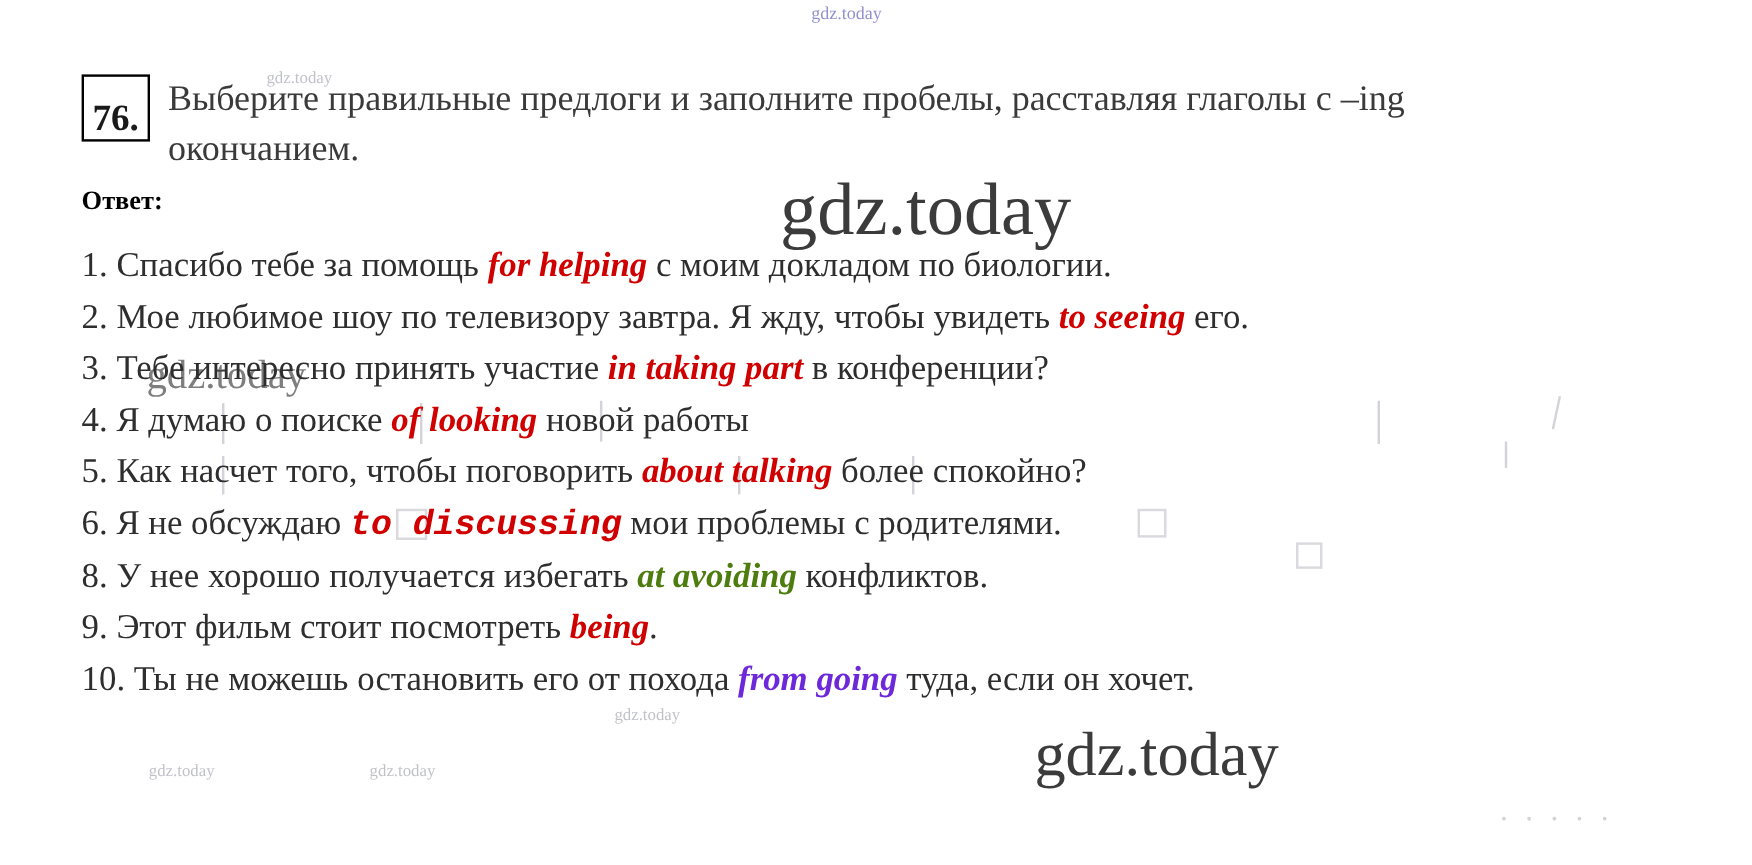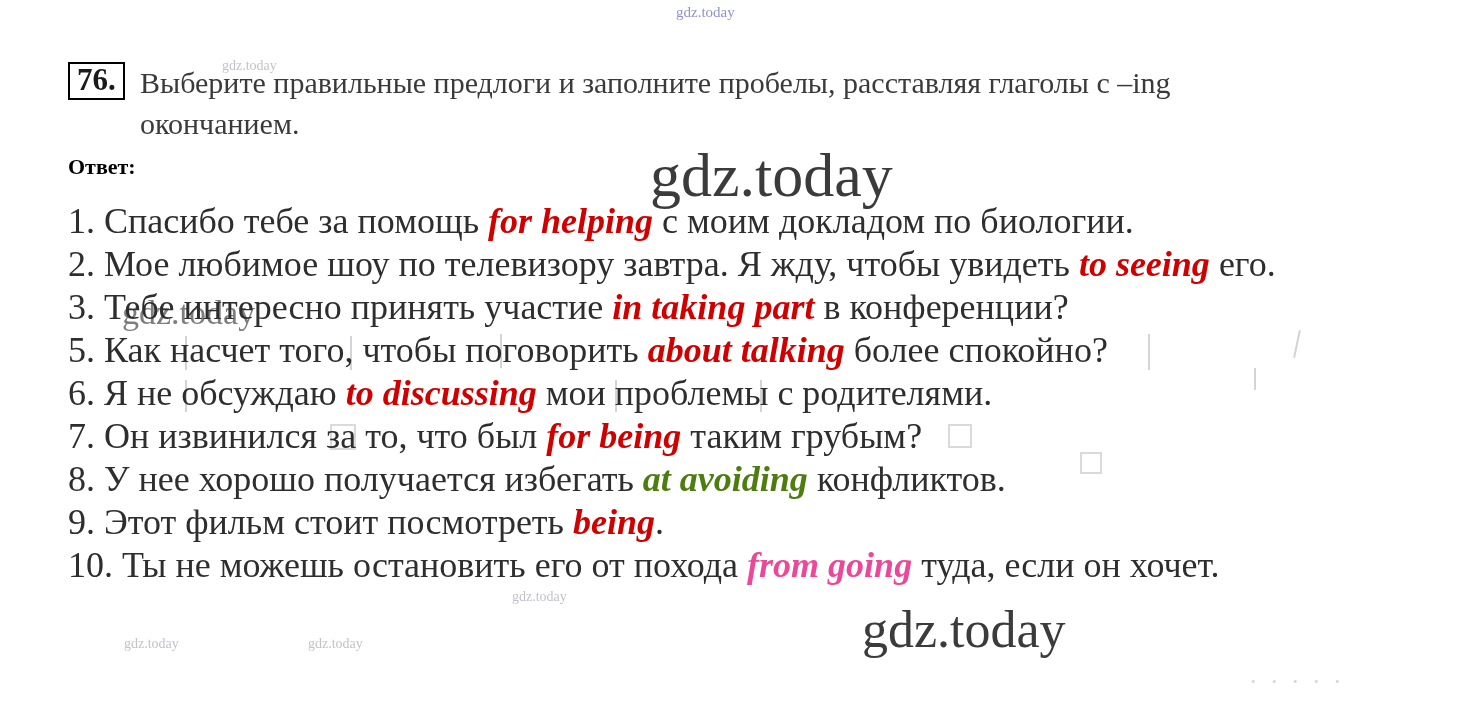--- a/index.html
+++ b/index.html
@@ -57,21 +57,21 @@
     left: 0; top: 0;
     width: 1460px;
     height: 721px;
   }
 
   .tasknum {
     position: absolute;
     left: 68px;
     top: 62px;
     border: 2px solid #000;
-    padding: 0 7px 3px 7px;
+    padding: 18px 7px 3px 7px;
     font-size: 31px;
     font-weight: bold;
     line-height: 1;
     font-family: "Liberation Serif", serif;
     background: transparent;
   }
 
   .prompt {
     position: absolute;
     left: 140px;
@@ -89,21 +89,21 @@
     font-size: 22px;
     font-weight: bold;
     color: #000;
   }
 
   .lines {
     position: absolute;
     left: 68px;
     top: 200px;
     width: 1290px;
-    font-size: 36px;
+    font-size: 29px;
     line-height: 43px;
     color: #2e2e2e;
   }
   .line { white-space: normal; }
   .ans {
     color: #d00000;
     font-weight: bold;
     font-style: italic;
   }
 </style>
@@ -136,21 +136,21 @@
   <div class="wm wm-big-2">gdz.today</div>
 
   <div class="tasknum">76.</div>
   <div class="prompt">Выберите правильные предлоги и заполните пробелы, расставляя глаголы с –ing окончанием.</div>
   <div class="answer-label">Ответ:</div>
 
   <div class="lines" id="answer-list">
       <div class="line"><span>1. </span><span> Спасибо тебе за помощь </span><span class="ans" style="color: rgb(208, 0, 0);">for helping</span><span> с моим докладом по биологии.</span></div>
       <div class="line"><span>2. </span><span> Мое любимое шоу по телевизору завтра. Я жду, чтобы увидеть </span><span class="ans" style="color: rgb(208, 0, 0);">to seeing</span><span> его.</span></div>
       <div class="line"><span>3. </span><span> Тебе интересно принять участие </span><span class="ans" style="color: rgb(208, 0, 0);">in taking part</span><span> в конференции?</span></div>
+      <div class="line"><span>4. </span><span> Я думаю о поиске </span><span class="ans" style="color: rgb(208, 0, 0);">of looking</span><span> новой работы</span></div>
       <div class="line"><span>5. </span><span> Как насчет того, чтобы поговорить </span><span class="ans" style="color: rgb(208, 0, 0);">about talking</span><span> более спокойно?</span></div>
-      <div class="line"><span>6. </span><span> Я не обсуждаю </span><span class="ans" style="color: rgb(208, 0, 0);">to discussing</span><span> мои проблемы с родителями.</span></div>
-      <div class="line"><span>7. </span><span> Он извинился за то, что был </span><span class="ans" style="color: rgb(208, 0, 0);">for being</span><span> таким грубым?</span></div>
+      <div class="line"><span>6. </span><span> Я не обсуждаю </span><span class="ans" style="color: rgb(208, 0, 0); font-family: Liberation Mono, monospace;">to discussing</span><span> мои проблемы с родителями.</span></div>
       <div class="line"><span>8. </span><span> У нее хорошо получается избегать </span><span class="ans" style="color: #4d7c0f;">at avoiding</span><span> конфликтов.</span></div>
       <div class="line"><span>9. </span><span> Этот фильм стоит посмотреть </span><span class="ans" style="color: rgb(208, 0, 0);">being</span><span>.</span></div>
-      <div class="line"><span>10. </span><span> Ты не можешь остановить его от похода </span><span class="ans" style="color: #ec4899;">from going</span><span> туда, если он хочет.</span></div>
+      <div class="line"><span>10. </span><span> Ты не можешь остановить его от похода </span><span class="ans" style="color: #6d28d9;">from going</span><span> туда, если он хочет.</span></div>
     </div>
 
 </div>
 
 </body></html>

